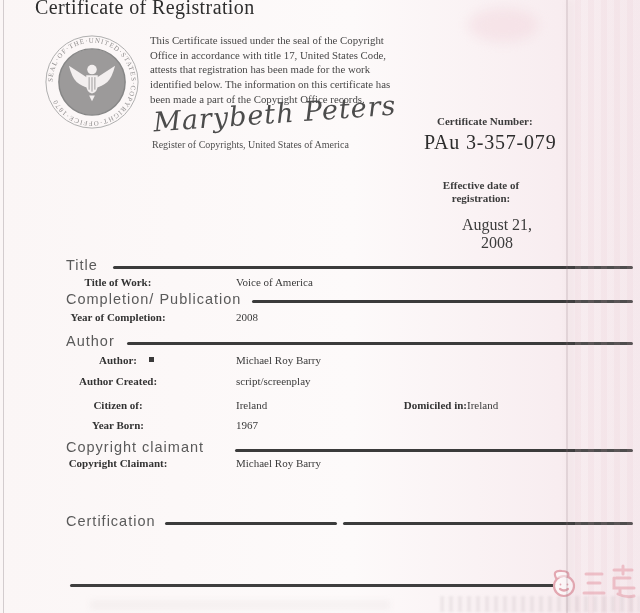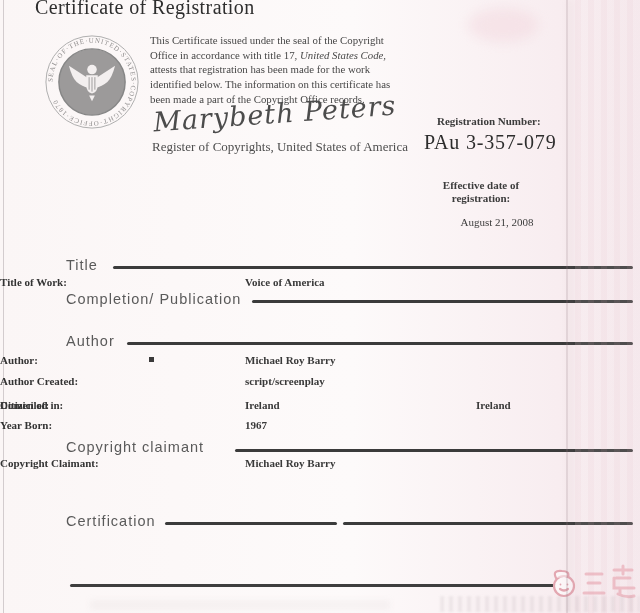--- a/index.html
+++ b/index.html
@@ -31,47 +31,47 @@
   .heading{
     position:absolute;left:35px;top:-4px;
     font-size:20px;color:#2e2e2e;letter-spacing:.4px;
   }
   .seal{position:absolute;left:44px;top:34px;width:96px;height:96px;}
 
   .intro{
     position:absolute;left:150px;top:33px;width:254px;
     font-size:10.8px;line-height:14.7px;color:#474747;
   }
-  .intro .it{font-style:italic;margin-top:29px;}
+  .intro .it{margin-top:29px;}
 
   .signature{
     position:absolute;left:153px;top:98px;
     font-family:"DejaVu Serif",serif;font-style:italic;
     font-size:27px;color:#4c4c4c;transform:rotate(-4deg);
     letter-spacing:1px;white-space:nowrap;
   }
-  .sig-caption{position:absolute;left:152px;top:139px;font-size:13px;color:#4e4e4e;}
+  .sig-caption{position:absolute;left:152px;top:139px;font-size:10px;color:#4e4e4e;}
 
   .regnum-label{position:absolute;left:437px;top:115px;font-size:11px;font-weight:bold;color:#3c3c3c;}
   .regnum{position:absolute;left:424px;top:131px;font-size:20px;color:#2d2d2d;letter-spacing:.8px;}
   .effdate-label{position:absolute;left:433px;top:179px;width:96px;text-align:center;
     font-size:11px;line-height:13px;font-weight:bold;color:#3c3c3c;}
-  .effdate{position:absolute;left:449px;top:216px;width:96px;text-align:center;font-size:11px;color:#3c3c3c;}
+  .effdate{position:absolute;left:449px;top:216px;width:96px;text-align:center;font-size:16px;color:#3c3c3c;}
 
   .sec-head{
     position:absolute;left:66px;
     font-family:"Liberation Sans",sans-serif;
     font-size:14.5px;color:#5a5a5a;letter-spacing:1px;white-space:nowrap;
   }
   .sec-line{position:absolute;height:3px;background:#3b3b3b;border-radius:2px;}
 
   .row{position:absolute;left:0;font-size:11px;color:#3a3a3a;white-space:nowrap;}
-  .row .lbl{display:inline-block;width:236px;text-align:left;font-weight:bold;color:#333;}
-  .row .lbl2{display:inline-block;width:467px;text-align:left;font-weight:bold;color:#333;}
-  .row .val{margin-left:9px;font-weight:bold;}
+  .row .lbl{display:inline-block;width:236px;text-align:center;font-weight:bold;color:#333;}
+  .row .lbl2{display:inline-block;width:467px;text-align:right;font-weight:bold;color:#333;}
+  .row .val{}
   .bullet{position:absolute;left:149px;top:357px;width:5px;height:5px;background:#3a3a3a;}
 
   .bottom-rule{position:absolute;left:70px;top:584px;width:484px;height:2.5px;background:#3e3e3e;border-radius:2px;}
 
   .watermark{position:absolute;left:548px;top:562px;width:92px;height:44px;}
 </style>
 </head>
 <body>
 
 <div id="doc">
@@ -101,33 +101,36 @@
       </g>
     </svg>
 
     <div class="intro">
       <span>This Certificate issued under the seal of the Copyright Office in accordance with title 17, </span><span class="it">United States Code,</span><span> attests that registration has been made for the work identified below. The information on this certificate has been made a part of the Copyright Office records.</span>
     </div>
 
     <div class="signature">Marybeth Peters</div>
     <div class="sig-caption">Register of Copyrights, United States of America</div>
 
-    <div class="regnum-label">Registration Number:</div>
+    <div class="regnum-label">Certificate Number:</div>
     <div class="regnum">PAu 3-357-079</div>
     <div class="effdate-label">Effective date of registration:</div>
     <div class="effdate">August 21, 2008</div>
 
     <div class="sec-head" style="top:257px;">Title</div>
     <div class="sec-line" style="left:113px;top:266px;width:520px;"></div>
     <div class="row" style="top:276px;">
       <span class="lbl">Title of Work:</span><span class="val">Voice of America</span>
     </div>
 
     <div class="sec-head" style="top:291px;">Completion/ Publication</div>
     <div class="sec-line" style="left:252px;top:300px;width:381px;"></div>
+    <div class="row" style="top:311px;">
+      <span class="lbl">Year of Completion:</span><span class="val">2008</span>
+    </div>
 
     <div class="sec-head" style="top:333px;">Author</div>
     <div class="sec-line" style="left:127px;top:342px;width:506px;"></div>
     <div class="bullet"></div>
     <div class="row" style="top:354px;">
       <span class="lbl">Author:</span><span class="val">Michael Roy Barry</span>
     </div>
     <div class="row" style="top:399px;">
       <span class="lbl">Citizen of:</span><span class="val">Ireland</span>
     </div>

